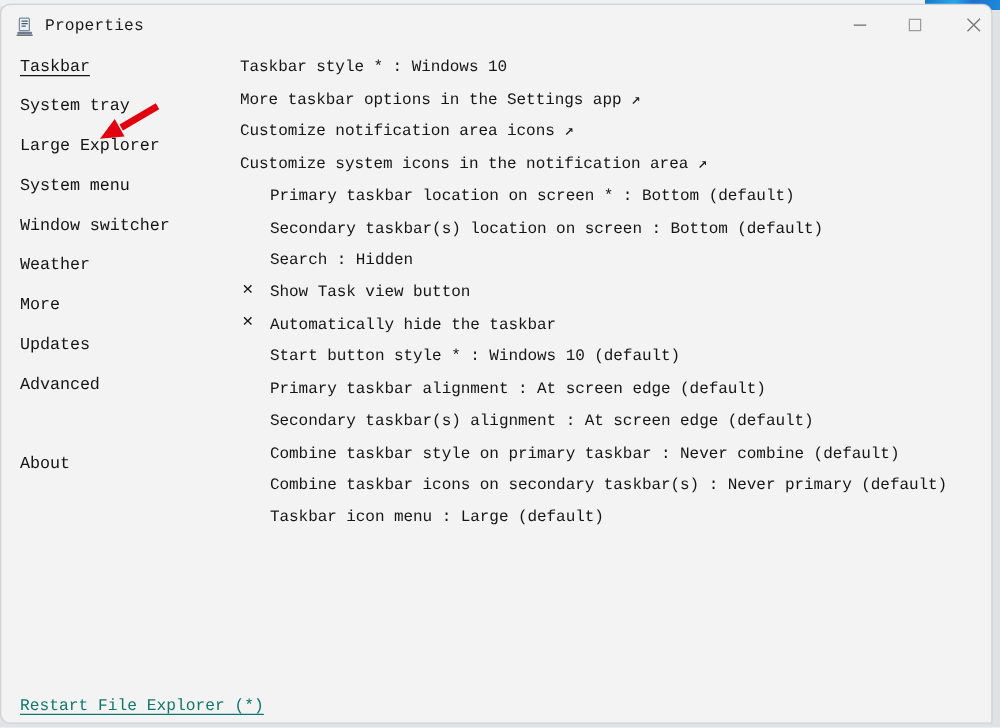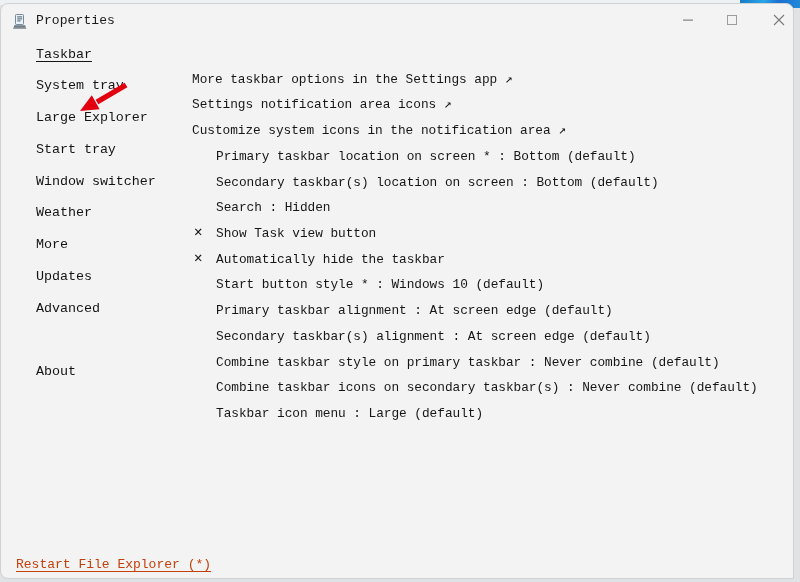--- a/index.html
+++ b/index.html
@@ -84,21 +84,20 @@
   #btn-close{ left: 755px; }
   .wbtn svg { display: block; }
 
   
   #sidebar {
     position: absolute;
     left: 0;
     top: 36px;
     width: 185px;
     height: 500px;
-    margin-left: 20px;
   }
   .side-item {
     position: absolute;
     left: 15px;
     font-size: 13.4px;
     color: #141414;
     white-space: nowrap;
     letter-spacing: -0.05px;
   }
   .side-item.selected {
@@ -134,21 +133,21 @@
     color: #111;
     line-height: 17px;
   }
 
   
   #footer-link {
     position: absolute;
     left: 15px;
     top: 553px;
     font-size: 13px;
-    color: #c2410c;
+    color: #0f766e;
     text-decoration: underline;
     text-underline-offset: 3px;
     white-space: nowrap;
   }
 
   
   #annotation {
     position: absolute;
     left: 0; top: 0;
     width: 800px; height: 582px;
@@ -202,36 +201,39 @@
           <path d="M2 2 L12 12 M12 2 L2 12" stroke="#77797b" stroke-width="1.1" fill="none"></path>
         </svg>
       </span>
     </div>
   </div>
 
   <div id="sidebar">
     <div class="side-item selected" style="top:7px">Taskbar</div>
     <div class="side-item" style="top:38px">System tray</div>
     <div class="side-item" style="top:70px">Large Explorer</div>
-    <div class="side-item" style="top:102px">Start tray</div>
+    <div class="side-item" style="top:102px">System menu</div>
     <div class="side-item" style="top:134px">Window switcher</div>
     <div class="side-item" style="top:165px">Weather</div>
     <div class="side-item" style="top:197px">More</div>
     <div class="side-item" style="top:229px">Updates</div>
     <div class="side-item" style="top:261px">Advanced</div>
     <div class="side-item" style="top:324px">About</div>
   </div>
 
   <div id="main">
 
+    <div class="row i0" style="top:41px">
+      <span>Taskbar style * : Windows 10</span>
+    </div>
     <div class="row i0" style="top:67px">
       <span>More taskbar options in the Settings app ↗</span>
     </div>
     <div class="row i0" style="top:92px">
-      <span>Settings notification area icons ↗</span>
+      <span>Customize notification area icons ↗</span>
     </div>
     <div class="row i0" style="top:118px">
       <span>Customize system icons in the notification area ↗</span>
     </div>
     <div class="row i1" style="top:144px">
       <span>Primary taskbar location on screen * : Bottom (default)</span>
     </div>
     <div class="row i1" style="top:170px">
       <span>Secondary taskbar(s) location on screen : Bottom (default)</span>
     </div>
@@ -252,21 +254,21 @@
     <div class="row i1" style="top:298px">
       <span>Primary taskbar alignment : At screen edge (default)</span>
     </div>
     <div class="row i1" style="top:324px">
       <span>Secondary taskbar(s) alignment : At screen edge (default)</span>
     </div>
     <div class="row i1" style="top:350px">
       <span>Combine taskbar style on primary taskbar : Never combine (default)</span>
     </div>
     <div class="row i1" style="top:375px">
-      <span>Combine taskbar icons on secondary taskbar(s) : Never combine (default)</span>
+      <span>Combine taskbar icons on secondary taskbar(s) : Never primary (default)</span>
     </div>
     <div class="row i1" style="top:401px">
       <span>Taskbar icon menu : Large (default)</span>
     </div>
 
   </div>
 
   <div id="footer-link">Restart File Explorer (*)</div>
 
 </div>

